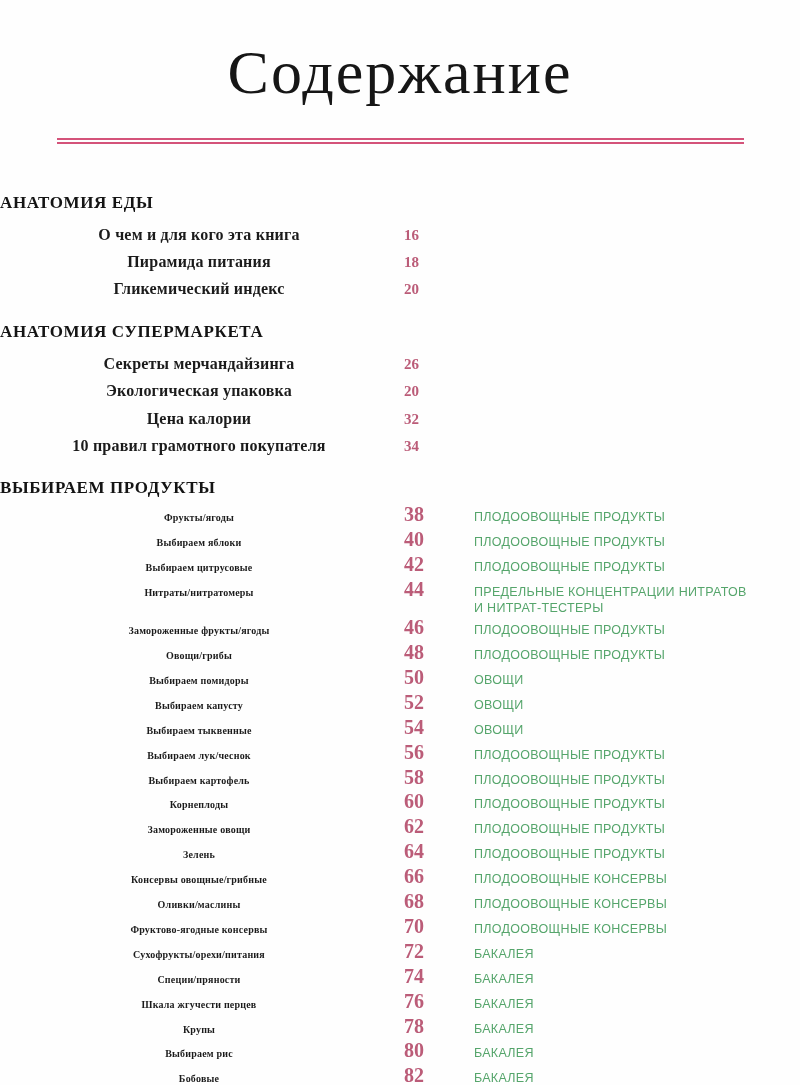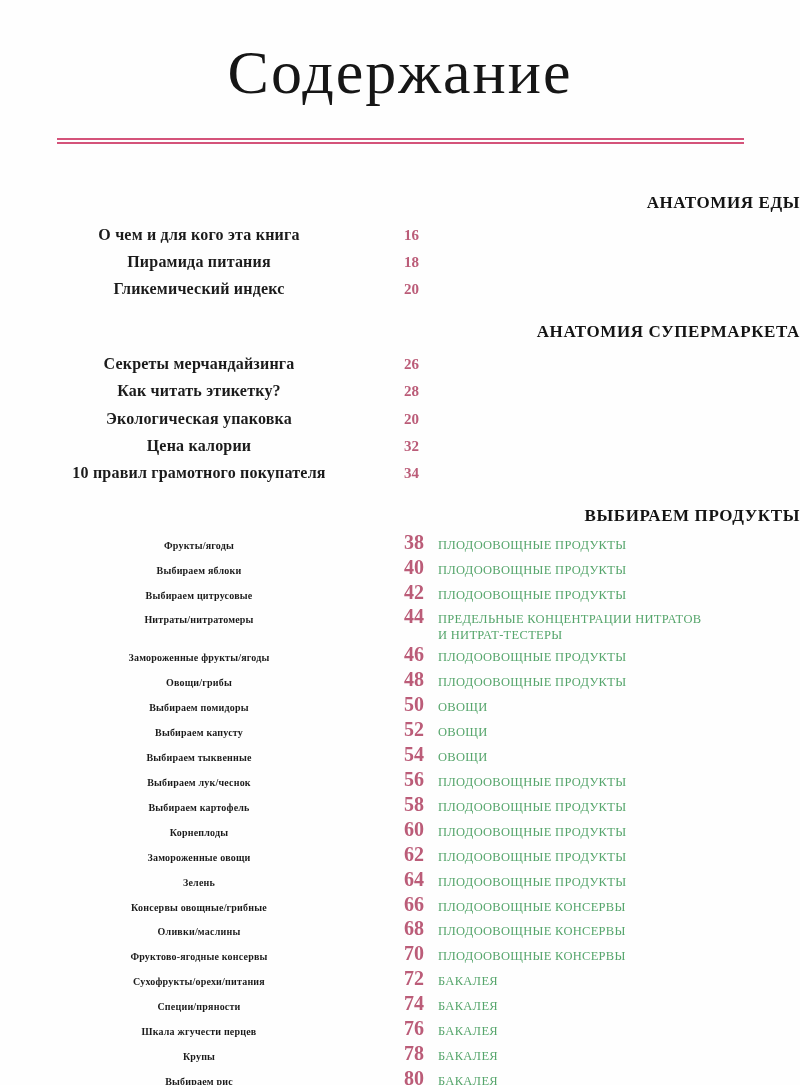--- a/index.html
+++ b/index.html
@@ -41,21 +41,21 @@
     margin-top: 18px;
   }
   .toc-section.first {
     margin-top: 48px;
   }
   .section-header {
     margin: 0 0 7px 0;
     font-size: 17px;
     font-weight: 700;
     line-height: 22px;
-    text-align: right;
+    text-align: left;
     letter-spacing: 0.6px;
     color: #141414;
   }
   .toc-row {
     display: grid;
     grid-template-columns: 390px 48px auto;
     align-items: baseline;
   }
   .entry-title {
     text-align: center;
@@ -66,28 +66,29 @@
     color: #1b1b1b;
     padding-left: 8px;
   }
   .entry-page {
     padding-left: 14px;
     font-size: 15px;
     font-weight: 700;
     color: var(--num-color);
   }
   .entry-category {
-    font-family: Liberation Serif, serif;
+    font-family: Liberation Sans, sans-serif;
     font-size: 12.5px;
     line-height: 15.5px;
     font-weight: 400;
     letter-spacing: 0.3px;
     color: var(--cat-color);
     white-space: pre-line;
     align-self: baseline;
+    margin-left: 36px;
   }
   
   .toc-section.compact .entry-title {
     font-size: 10px;
     line-height: 19.9px;
   }
   .toc-section.compact .section-header {
     margin-bottom: 4px;
   }
   .toc-section.compact .entry-page {
@@ -120,25 +121,20 @@
         </div>
       </section>
       <section class="toc-section">
         <h2 class="section-header">АНАТОМИЯ СУПЕРМАРКЕТА</h2>
         <div class="toc-row">
           <span class="entry-title">Секреты мерчандайзинга</span>
           <span class="entry-page">26</span>
           <span class="entry-category"></span>
         </div>
         <div class="toc-row">
-          <span class="entry-title">Как читать этикетку?</span>
-          <span class="entry-page">28</span>
-          <span class="entry-category"></span>
-        </div>
-        <div class="toc-row">
           <span class="entry-title">Экологическая упаковка</span>
           <span class="entry-page">20</span>
           <span class="entry-category"></span>
         </div>
         <div class="toc-row">
           <span class="entry-title">Цена калории</span>
           <span class="entry-page">32</span>
           <span class="entry-category"></span>
         </div>
         <div class="toc-row">

